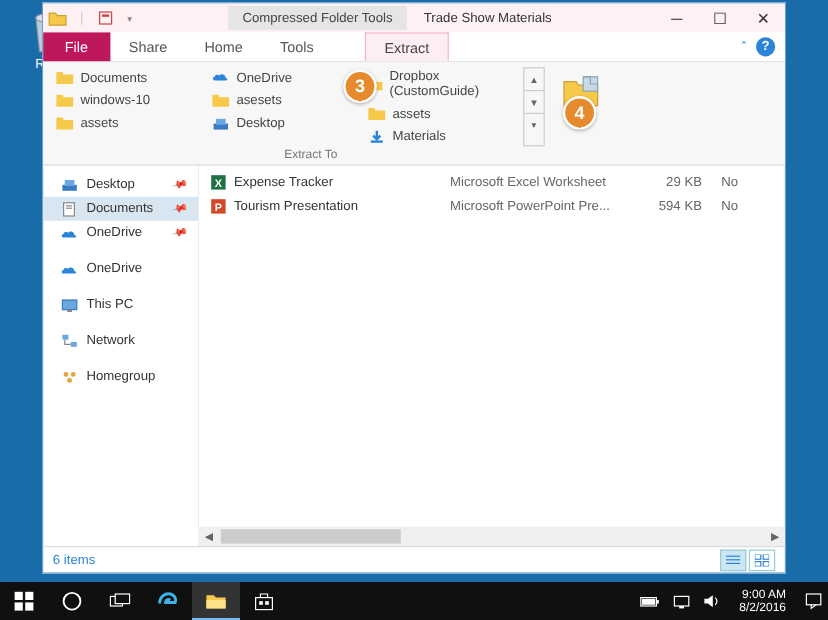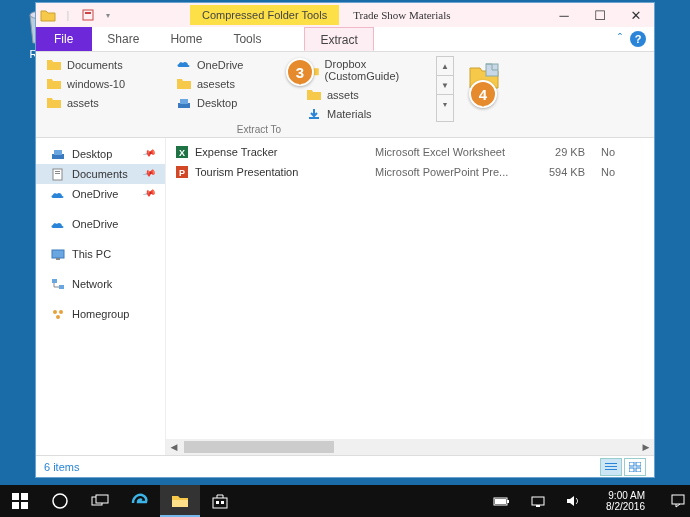--- a/index.html
+++ b/index.html
@@ -7,28 +7,28 @@
 
 .desktop-icon { position: absolute; top: 5px; left: 20px; width: 44px; text-align: center; color: #fff; font-size: 11px; }
 .desktop-icon .bin { width: 36px; height: 40px; margin: 0 auto 3px; position: relative; }
 .desktop-icon .bin svg { width: 100%; height: 100%; }
 
 .window { position: absolute; left: 35px; top: 2px; width: 620px; height: 476px; background: #fff; border: 1px solid #6aa2d0; display: flex; flex-direction: column; }
 
 .titlebar { height: 24px; background: #fff0f4; display: flex; align-items: center; font-size: 11px; }
 .qa-toolbar { display: flex; align-items: center; gap: 4px; padding: 0 4px; }
 .qa-icon { width: 16px; height: 16px; display: flex; align-items: center; justify-content: center; color: #555; }
-.titlebar-ctx { background: #fde047; padding: 4px 12px; color: #444; margin-left: 70px; }
-.titlebar-title { margin-left: 14px; color: #333; font-family: Liberation Serif, serif; }
+.titlebar-ctx { background: #e5e5e5; padding: 4px 12px; color: #444; margin-left: 70px; }
+.titlebar-title { margin-left: 14px; color: #333; }
 .win-controls { margin-left: auto; display: flex; }
 .win-btn { width: 36px; height: 24px; display: flex; align-items: center; justify-content: center; font-size: 13px; color: #333; }
 
 .tabs { height: 25px; background: #fff; display: flex; align-items: stretch; border-bottom: 1px solid #ddd; position: relative; }
 .tab { padding: 5px 15px; font-size: 12px; color: #555; border-right: 1px solid transparent; }
-.tab.file { background: #6d28d9; color: #fff; padding: 5px 18px; }
+.tab.file { background: #be185d; color: #fff; padding: 5px 18px; }
 .tab.ctx { background: #fceef2; border: 1px solid #f0b8c8; border-bottom: 1px solid #fceef2; color: #444; }
 .ribbon-right { position: absolute; right: 8px; top: 4px; display: flex; gap: 8px; align-items: center; font-size: 12px; color: #2a85d8; }
 .help-circle { width: 16px; height: 16px; border-radius: 50%; background: #2a85d8; color: #fff; display: flex; align-items: center; justify-content: center; font-size: 11px; font-weight: bold; }
 
 .ribbon { background: #f7f7f7; border-bottom: 1px solid #ddd; padding: 4px 8px 2px; position: relative; }
 .extract-gallery { display: flex; gap: 0; }
 .gallery-col { display: flex; flex-direction: column; gap: 2px; }
 .gallery-item { display: flex; align-items: center; gap: 5px; padding: 2px 8px 2px 2px; font-size: 11px; color: #444; width: 130px; }
 .gallery-item .fold { width: 16px; height: 13px; }
 .gallery-spin { width: 18px; display: flex; flex-direction: column; border: 1px solid #ccc; margin-left: 2px; }
@@ -62,21 +62,21 @@
 .scroll-thumb { flex: 0 0 150px; height: 12px; background: #ccc; margin-left: 2px; }
 
 .statusbar { height: 22px; border-top: 1px solid #ddd; display: flex; align-items: center; padding: 0 8px; font-size: 11px; color: #2a85d8; }
 .view-toggles { margin-left: auto; display: flex; gap: 2px; }
 .view-btn { width: 22px; height: 18px; border: 1px solid #9cc; display: flex; align-items: center; justify-content: center; color: #2a85d8; font-size: 10px; }
 .view-btn.active { background: #cde6f5; }
 
 .taskbar { position: absolute; bottom: 0; left: 0; right: 0; height: 32px; background: #101010; display: flex; align-items: center; color: #fff; }
 .tb-btn { width: 40px; height: 32px; display: flex; align-items: center; justify-content: center; }
 .tb-btn.active { background: #333; border-bottom: 2px solid #76b9ed; }
-.tb-tray { margin-left: auto; display: flex; align-items: center; gap: 19px; padding-right: 4px; font-size: 10px; }
+.tb-tray { margin-left: auto; display: flex; align-items: center; gap: 9px; padding-right: 4px; font-size: 10px; }
 .tb-clock { text-align: right; line-height: 1.15; font-size: 10px; padding: 0 6px; }
 
 svg { display: block; }
 </style>
 </head>
 <body>
 
 <div class="desktop-icon">
   <div class="bin">
     <svg viewBox="0 0 36 40">

